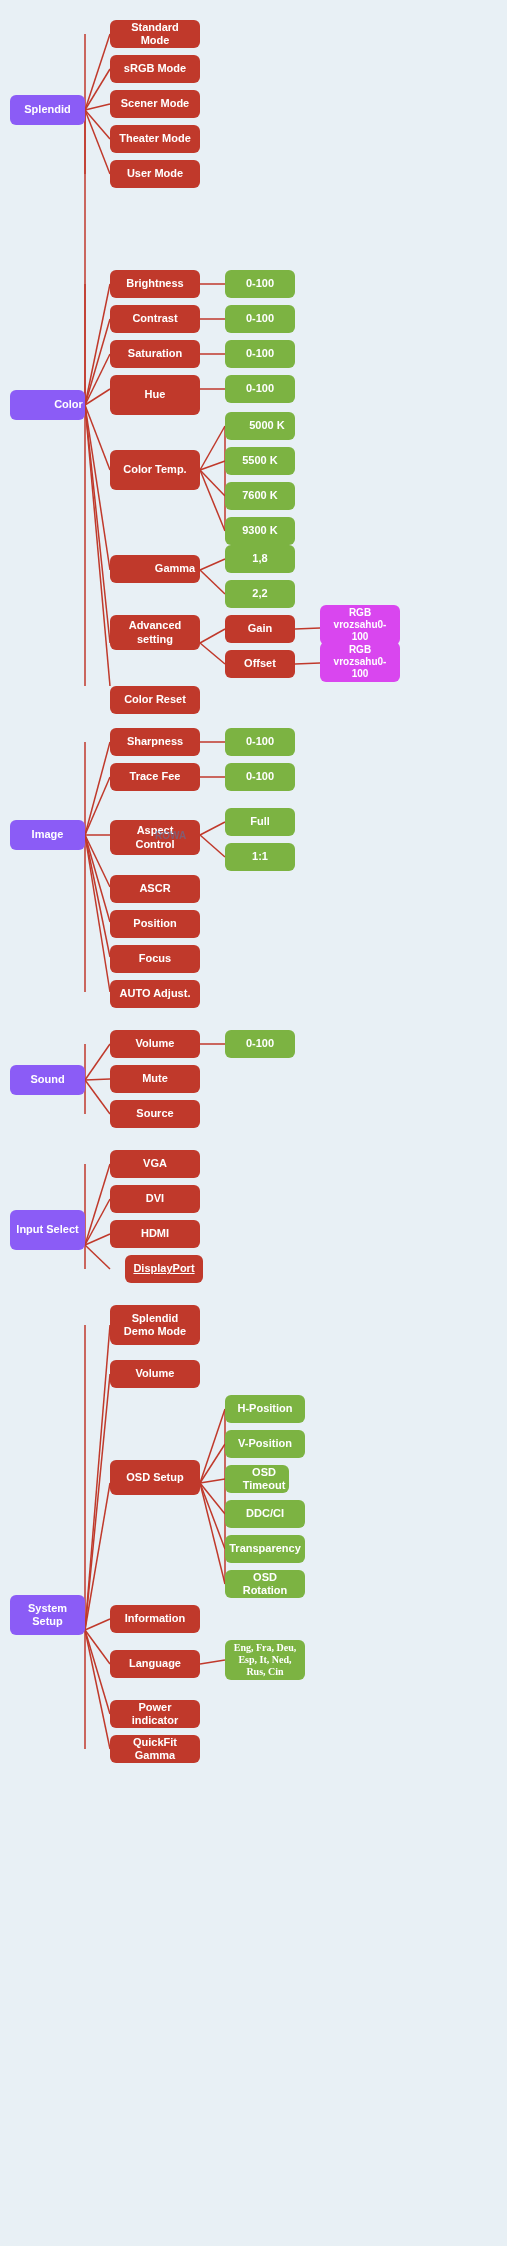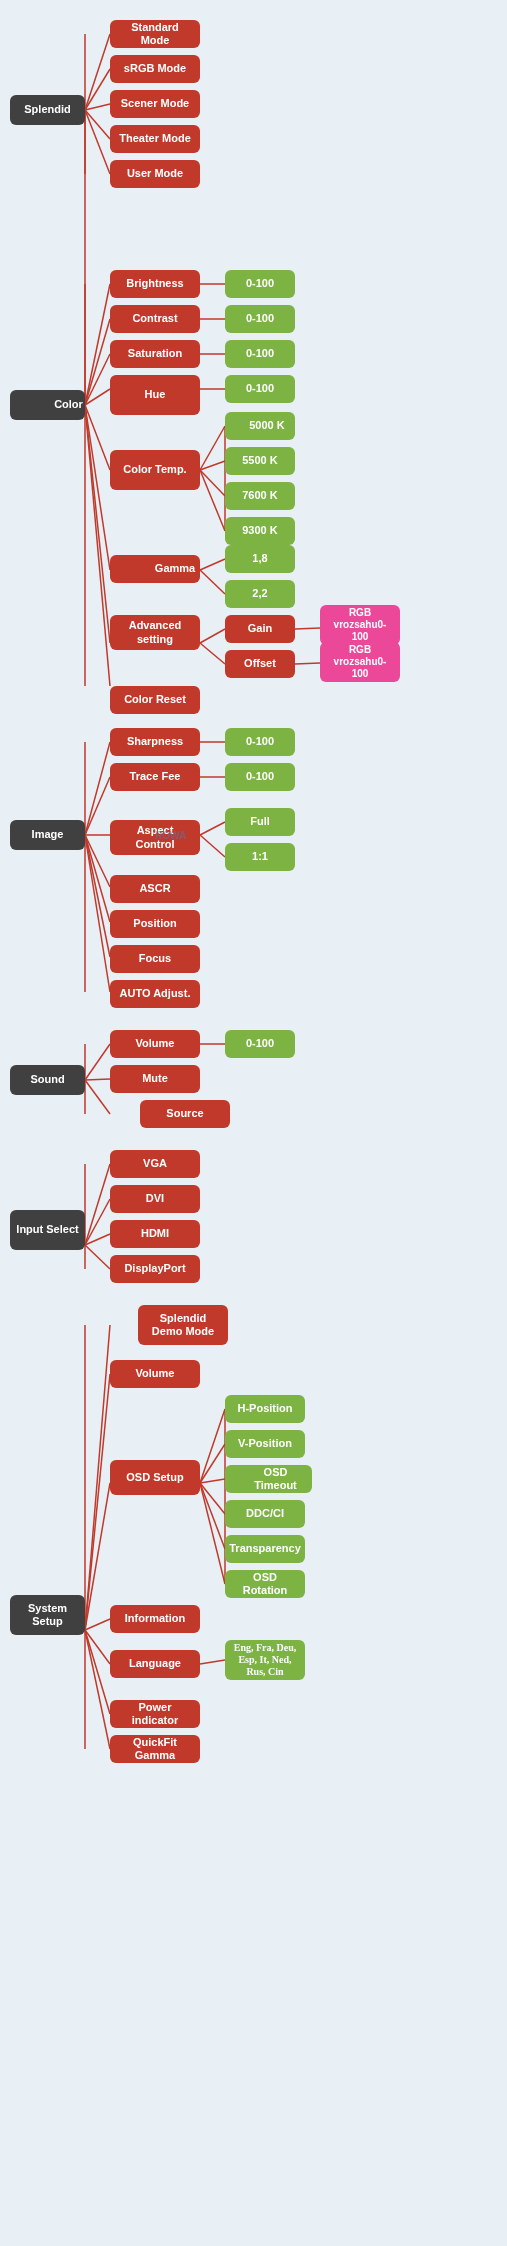--- a/index.html
+++ b/index.html
@@ -28,33 +28,33 @@
       justify-content: center;
       text-align: center;
       color: white;
       font-weight: bold;
       font-size: 11px;
       padding: 4px 6px;
       line-height: 1.2;
     }
 
     .node-blue {
-      background: #404040;
+      background: #8b5cf6;
     }
 
     .node-red {
       background: #c0392b;
     }
 
     .node-green {
       background: #7cb342;
     }
 
     .node-purple {
-      background: #ec4899;
+      background: #d946ef;
     }
 
     svg.lines {
       position: absolute;
       top: 0;
       left: 0;
       width: 507px;
       height: 2246px;
       pointer-events: none;
     }
@@ -200,35 +200,35 @@
   <div class="node node-green" style="left:225px;top:843px;width:70px;height:28px;">1:1</div>
   <div class="node node-red" style="left:110px;top:875px;width:90px;height:28px;border-radius:6px;">ASCR</div>
   <div class="node node-red" style="left:110px;top:910px;width:90px;height:28px;">Position</div>
   <div class="node node-red" style="left:110px;top:945px;width:90px;height:28px;">Focus</div>
   <div class="node node-red" style="left:110px;top:980px;width:90px;height:28px;">AUTO Adjust.</div>
 
   <div class="node node-blue" style="left:10px;top:1065px;width:75px;height:30px;">Sound</div>
   <div class="node node-red" style="left:110px;top:1030px;width:90px;height:28px;">Volume</div>
   <div class="node node-green" style="left:225px;top:1030px;width:70px;height:28px;">0-100</div>
   <div class="node node-red" style="left:110px;top:1065px;width:90px;height:28px;">Mute</div>
-  <div class="node node-red" style="left:110px;top:1100px;width:90px;height:28px;margin-left:30px;">Source</div>
+  <div class="node node-red" style="left:110px;top:1100px;width:90px;height:28px;">Source</div>
 
   <div class="node node-blue" style="left:10px;top:1210px;width:75px;height:40px;">Input Select</div>
   <div class="node node-red" style="left:110px;top:1150px;width:90px;height:28px;">VGA</div>
   <div class="node node-red" style="left:110px;top:1185px;width:90px;height:28px;">DVI</div>
   <div class="node node-red" style="left:110px;top:1220px;width:90px;height:28px;">HDMI</div>
-  <div class="node node-red" style="left:110px;top:1255px;width:90px;height:28px;">DisplayPort</div>
+  <div class="node node-red" style="left:125px;top:1255px;width:78px;height:28px;text-decoration:underline;">DisplayPort</div>
 
   <div class="node node-blue" style="left:10px;top:1595px;width:75px;height:40px;">System Setup</div>
-  <div class="node node-red" style="left:110px;top:1305px;width:90px;height:40px;margin-left:28px;">Splendid Demo Mode</div>
+  <div class="node node-red" style="left:110px;top:1305px;width:90px;height:40px;">Splendid Demo Mode</div>
   <div class="node node-red" style="left:110px;top:1360px;width:90px;height:28px;">Volume</div>
   <div class="node node-red" style="left:110px;top:1460px;width:90px;height:35px;">OSD Setup</div>
   <div class="node node-green" style="left:225px;top:1395px;width:80px;height:28px;">H-Position</div>
   <div class="node node-green" style="left:225px;top:1430px;width:80px;height:28px;">V-Position</div>
-  <div class="node node-green" style="left:225px;top:1465px;width:87px;height:28px;padding-left:20px;">OSD Timeout</div>
+  <div class="node node-green" style="left:225px;top:1465px;width:64px;height:28px;padding-left:20px;">OSD Timeout</div>
   <div class="node node-green" style="left:225px;top:1500px;width:80px;height:28px;">DDC/CI</div>
   <div class="node node-green" style="left:225px;top:1535px;width:80px;height:28px;">Transparency</div>
   <div class="node node-green" style="left:225px;top:1570px;width:80px;height:28px;">OSD Rotation</div>
   <div class="node node-red" style="left:110px;top:1605px;width:90px;height:28px;">Information</div>
   <div class="node node-red" style="left:110px;top:1650px;width:90px;height:28px;">Language</div>
   <div class="node node-green" style="left:225px;top:1640px;width:80px;height:40px;font-size:10px;font-family:Liberation Serif, serif;">Eng, Fra, Deu, Esp, It, Ned, Rus, Cin</div>
   <div class="node node-red" style="left:110px;top:1700px;width:90px;height:28px;">Power indicator</div>
   <div class="node node-red" style="left:110px;top:1735px;width:90px;height:28px;">QuickFit Gamma</div>
 
   <div style="position:absolute;left:155px;top:830px;color:#4a7fb5;font-size:10px;opacity:0.5;font-weight:bold;">ROWA</div>

